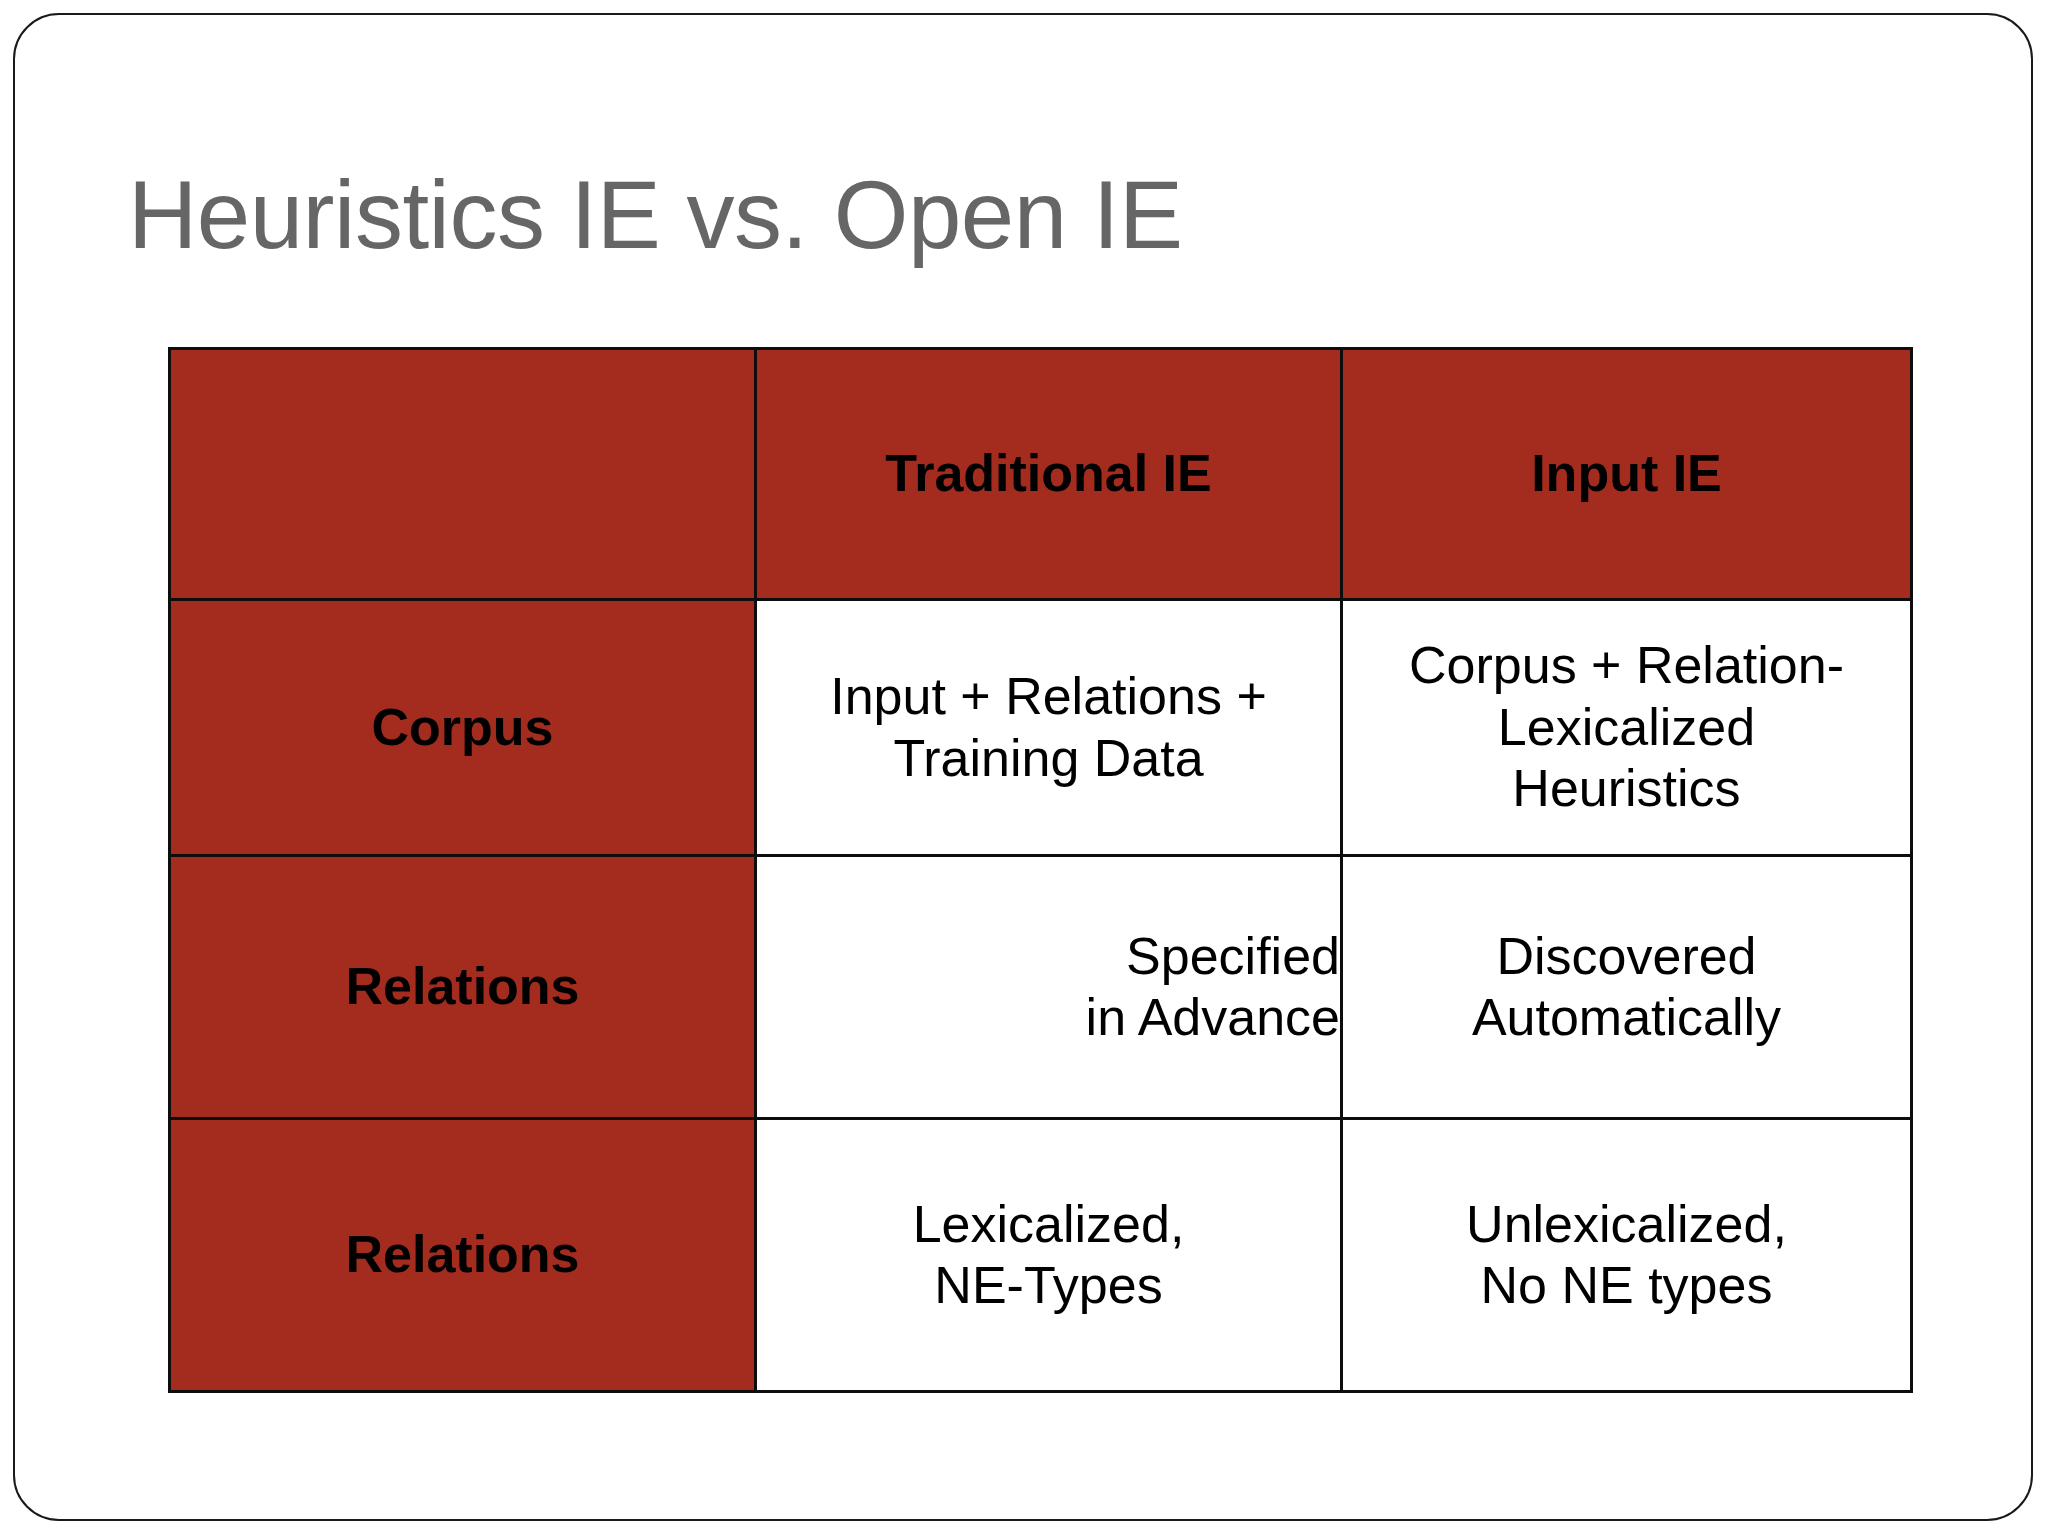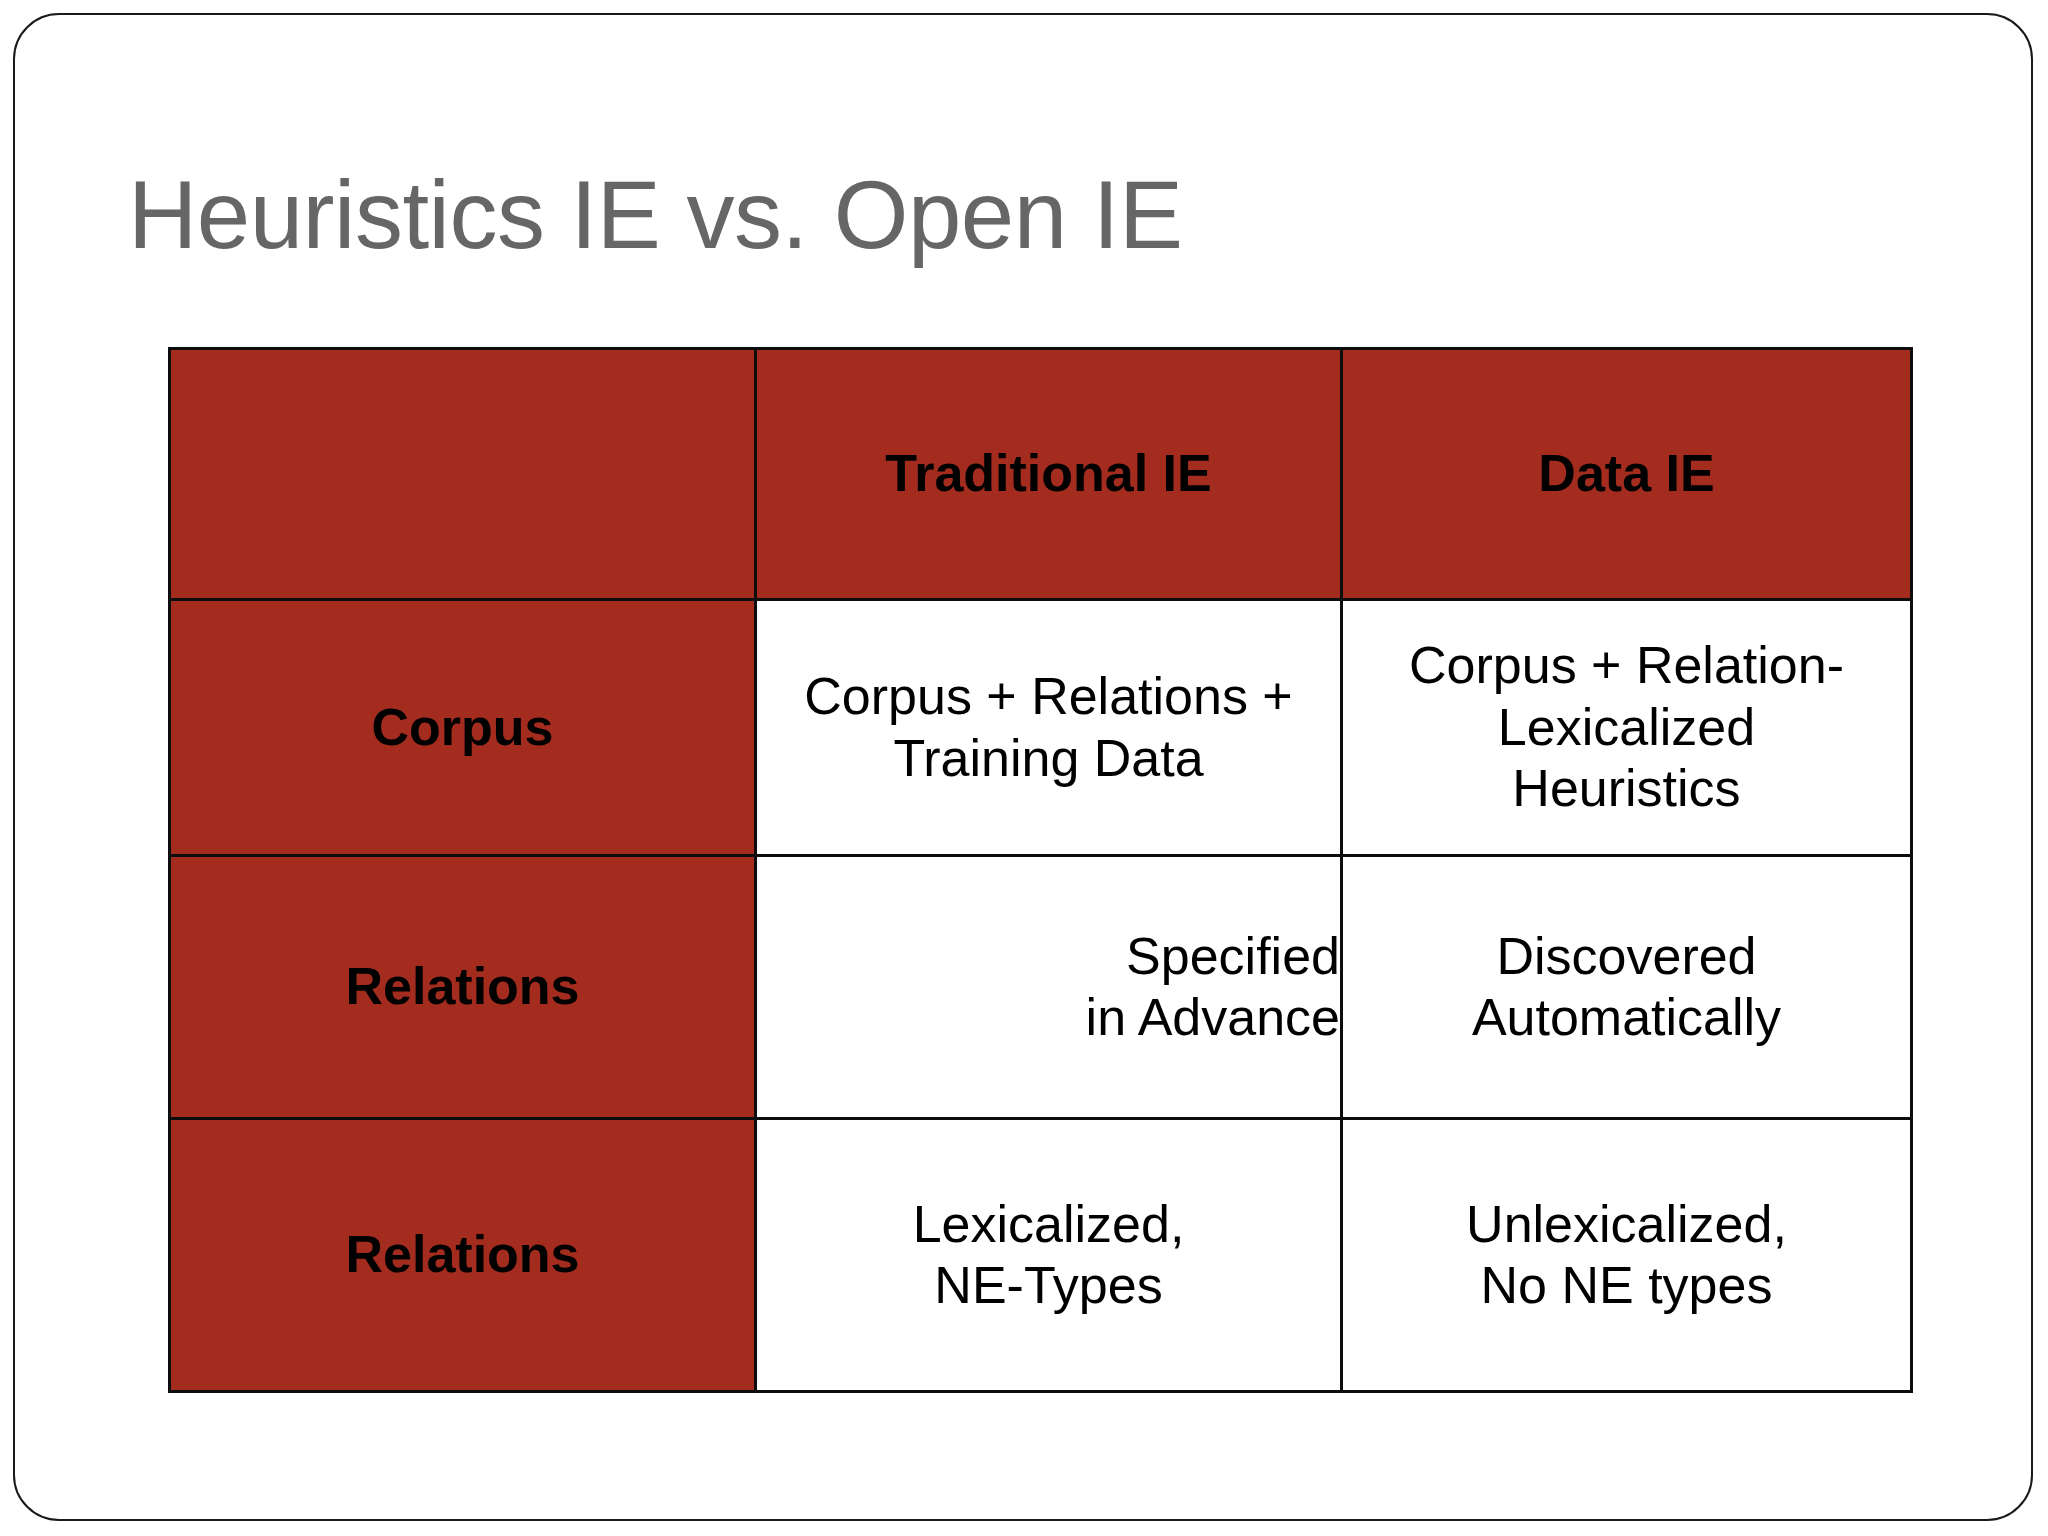--- a/index.html
+++ b/index.html
@@ -107,29 +107,29 @@
     <colgroup>
       <col class="col-label">
       <col class="col-trad">
       <col class="col-open">
     </colgroup>
 
     <thead>
       <tr class="hdr-row">
         <td class="hdr-blank"></td>
         <td class="hdr-text">Traditional IE</td>
-        <td class="hdr-text">Data IE</td>
+        <td class="hdr-text">Input IE</td>
       </tr>
     </thead>
 
     <tbody>
       <tr class="r-input">
         <td class="row-label">Corpus</td>
         <td class="cell-white">
-          <span class="nowrap-line">Corpus + Relations +</span>
+          <span class="nowrap-line">Input + Relations +</span>
           <span class="nowrap-line">Training Data</span>
         </td>
         <td class="cell-white">
           <span class="nowrap-line">Corpus + Relation-</span>
           <span class="nowrap-line">Lexicalized</span>
           <span class="nowrap-line">Heuristics</span>
         </td>
       </tr>
 
       <tr class="r-relations">

